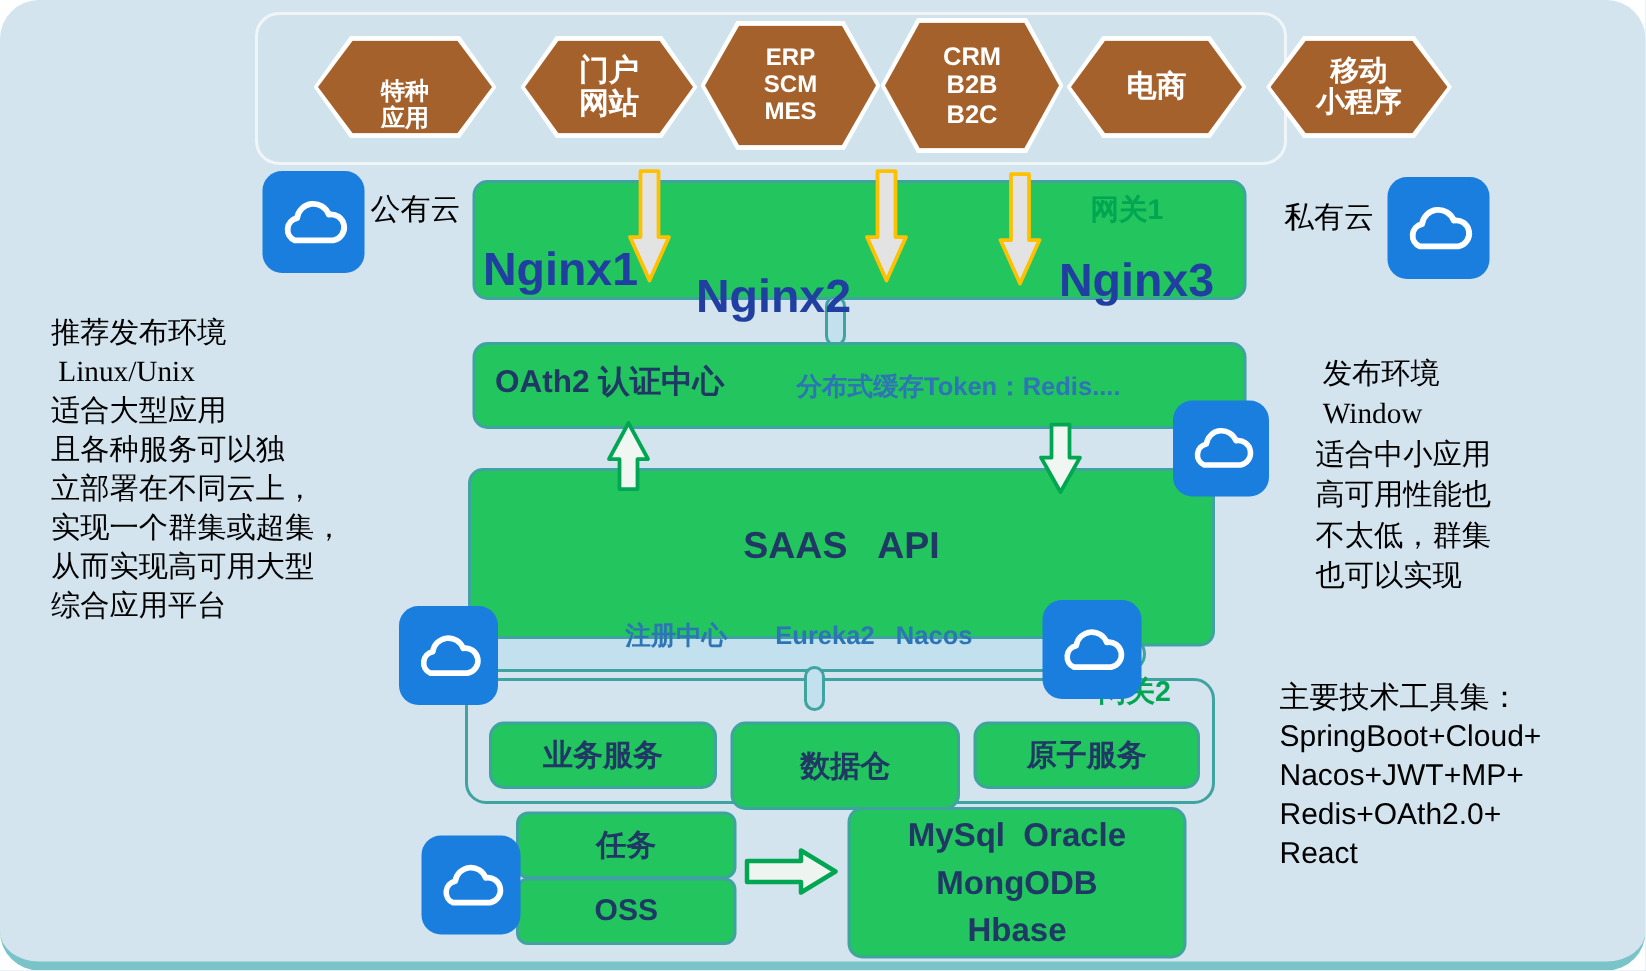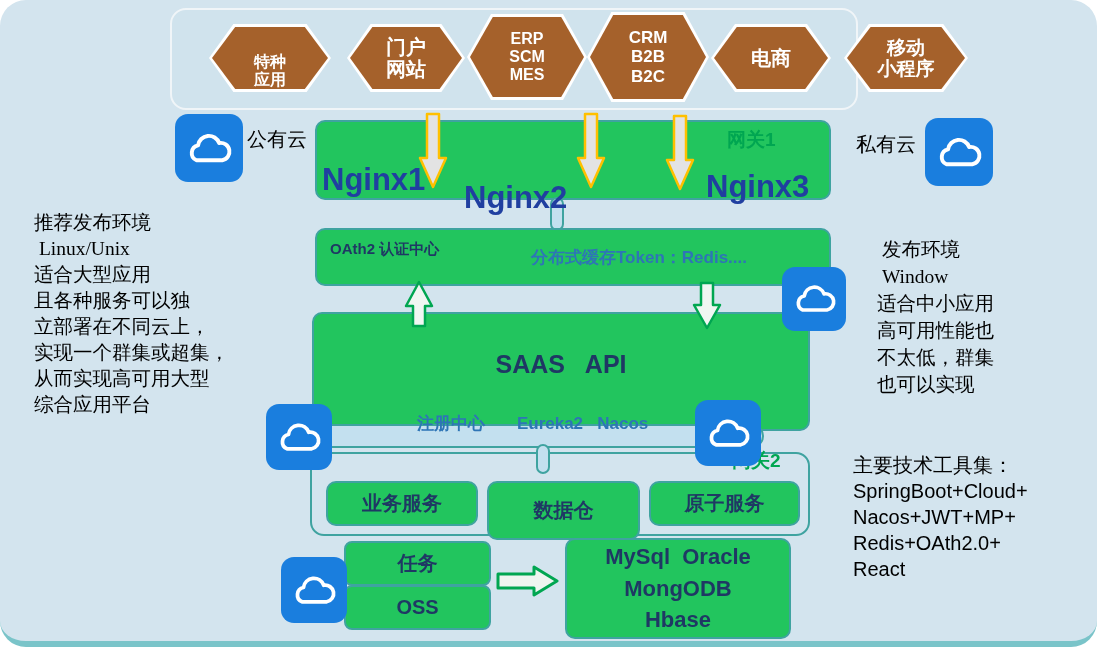--- a/index.html
+++ b/index.html
@@ -88,21 +88,21 @@
     <span class="navy" style="font-size:22px; line-height:1.45; white-space:pre-wrap;">MySql  Oracle
 MongODB
 Hbase</span>
   </div>
 
   <div class="t green" style="left:727px; top:127px; font-size:19px;">网关1</div>
   <div class="t nginx" style="left:322px; top:162px;">Nginx1</div>
   <div class="t nginx" style="left:464px; top:148px;margin-top:32px;">Nginx2</div>
   <div class="t nginx" style="left:706px; top:169px;">Nginx3</div>
 
-  <div class="t navy" style="left:330px; top:240px; font-size:15px;">OAth2 认证中心</div>
+  <div class="t navy" style="left:330px; top:240px; font-size:21px;">OAth2 认证中心</div>
   <div class="t blue" style="left:531px; top:246px; font-size:17px;">分布式缓存Token：Redis....</div>
 
   <div class="t navy center pre" style="left:312px; top:350px; width:498px; font-size:25px;">SAAS   API</div>
   <div class="t" style="left:398px; top:392px; font-size:17px;">
     <span class="blue">注册中心</span><span class="blue pre" style="margin-left:32px;">Eureka2   Nacos</span>
   </div>
 
   <div class="t green" style="left:732px; top:448px; font-size:19px;">网关2</div>
 
   <svg class="abs" style="left:418px; top:112px;" width="30" height="78" viewBox="0 0 30 78">

